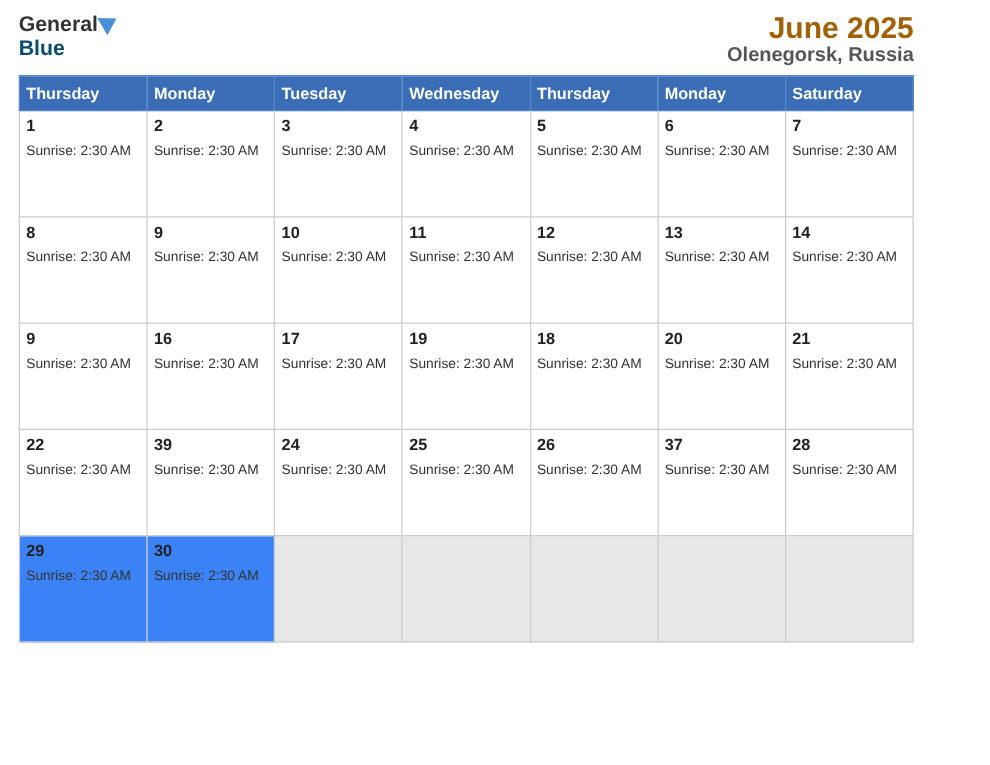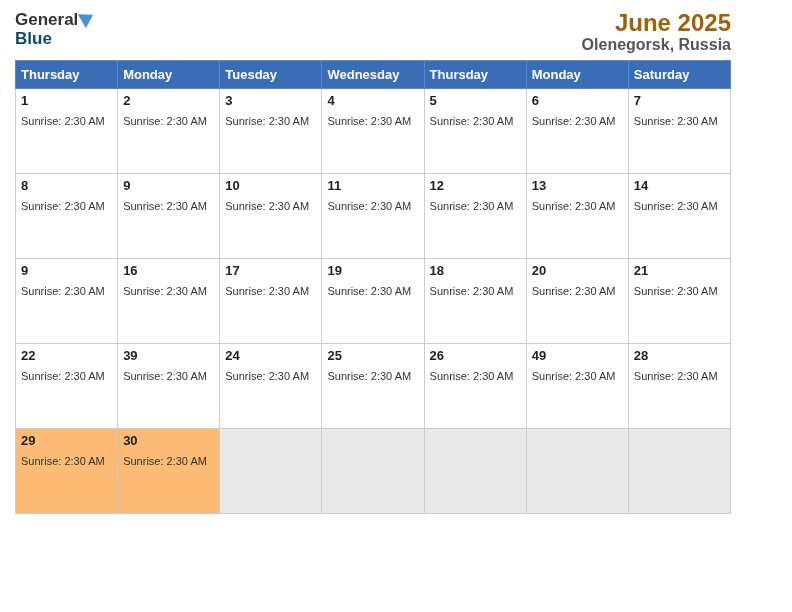--- a/index.html
+++ b/index.html
@@ -51,21 +51,21 @@
       border: 1px solid #5588cc;
     }
     .calendar tbody tr td {
       border: 1px solid #ccc;
       vertical-align: top;
       padding: 4px 5px;
       height: 85px;
       background: #fff;
     }
     .calendar tbody tr:last-child td {
-      background: #fdba74;
+      background: #3b82f6;
     }
     .day-number {
       font-size: 13px;
       font-weight: bold;
       color: #222;
       display: block;
       margin-bottom: 3px;
     }
     .day-info {
       font-size: 11px;
@@ -164,21 +164,21 @@
           <td><span class="day-number">18</span><span class="day-info">Sunrise: 2:30 AM</span></td>
           <td><span class="day-number">20</span><span class="day-info">Sunrise: 2:30 AM</span></td>
           <td><span class="day-number">21</span><span class="day-info">Sunrise: 2:30 AM</span></td>
         </tr>
         <tr>
           <td><span class="day-number">22</span><span class="day-info">Sunrise: 2:30 AM</span></td>
           <td><span class="day-number">39</span><span class="day-info">Sunrise: 2:30 AM</span></td>
           <td><span class="day-number">24</span><span class="day-info">Sunrise: 2:30 AM</span></td>
           <td><span class="day-number">25</span><span class="day-info">Sunrise: 2:30 AM</span></td>
           <td><span class="day-number">26</span><span class="day-info">Sunrise: 2:30 AM</span></td>
-          <td><span class="day-number">49</span><span class="day-info">Sunrise: 2:30 AM</span></td>
+          <td><span class="day-number">37</span><span class="day-info">Sunrise: 2:30 AM</span></td>
           <td><span class="day-number">28</span><span class="day-info">Sunrise: 2:30 AM</span></td>
         </tr>
         <tr>
           <td><span class="day-number">29</span><span class="day-info">Sunrise: 2:30 AM</span></td>
           <td><span class="day-number">30</span><span class="day-info">Sunrise: 2:30 AM</span></td>
           <td class="empty-cell"></td>
           <td class="empty-cell"></td>
           <td class="empty-cell"></td>
           <td class="empty-cell"></td>
           <td class="empty-cell"></td>

